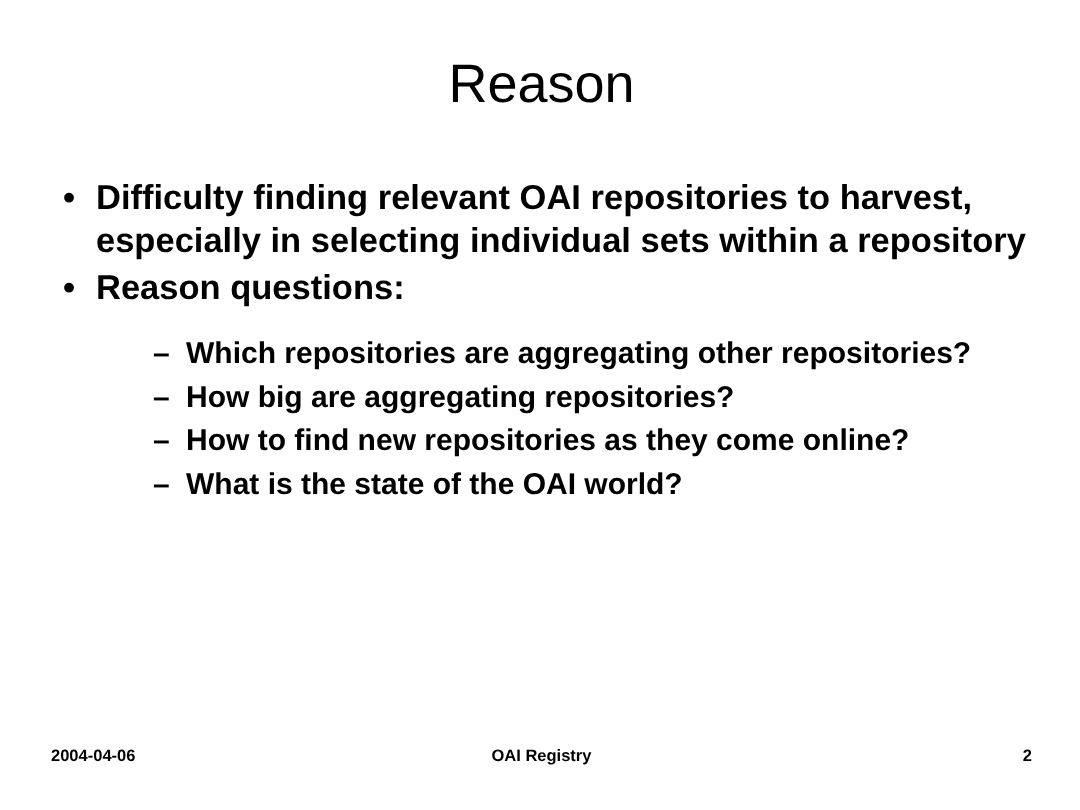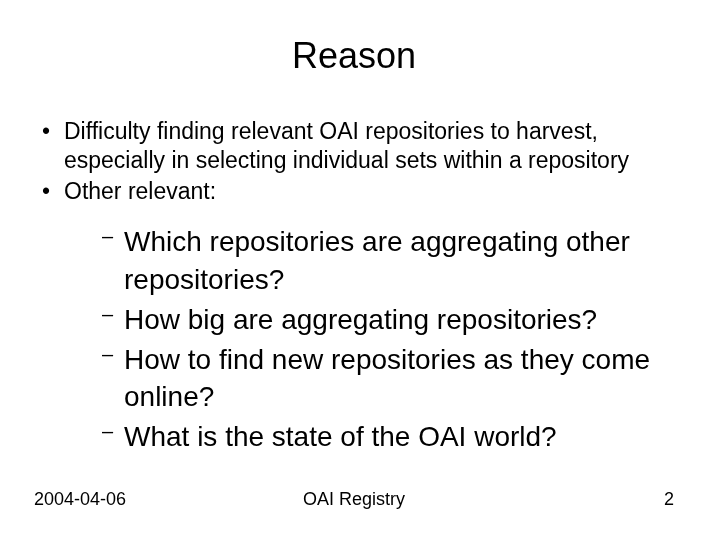--- a/index.html
+++ b/index.html
@@ -12,37 +12,38 @@
       height: 540px;
       background: #ffffff;
       font-family: Arial, Helvetica, sans-serif;
       color: #000000;
       position: relative;
       overflow: hidden;
     }
     .slide {
       width: 100%;
       height: 100%;
-      padding: 30px 42px 20px 30px;
+      padding: 30px 28px 20px 30px;
       display: flex;
       flex-direction: column;
     }
     .title {
       text-align: center;
       font-size: 36px;
       font-weight: normal;
       margin-bottom: 40px;
       margin-top: 5px;
     }
     .content {
       flex: 1;
     }
     ul.level1 {
       list-style: none;
       padding-left: 12px;
+      font-weight: bold;
     }
     ul.level1 > li {
       font-size: 23px;
       line-height: 1.25;
       margin-bottom: 2px;
       padding-left: 22px;
       position: relative;
     }
     ul.level1 > li::before {
       content: "•";
@@ -51,39 +52,40 @@
       top: 0;
       font-size: 23px;
     }
     ul.level2 {
       list-style: none;
       padding-left: 38px;
       margin-top: 18px;
       margin-bottom: 18px;
     }
     ul.level2 > li {
-      font-size: 28px;
+      font-size: 20px;
       line-height: 1.35;
       margin-bottom: 2px;
       padding-left: 22px;
       position: relative;
     }
     ul.level2 > li::before {
       content: "–";
       position: absolute;
       left: 0;
       top: 0;
       font-size: 20px;
     }
     .footer {
       display: flex;
       justify-content: space-between;
       align-items: flex-end;
-      font-size: 18px;
+      font-size: 11px;
       padding: 0 4px 10px 4px;
+      font-weight: bold;
     }
     .footer-left {
       flex: 1;
       text-align: left;
     }
     .footer-center {
       flex: 1;
       text-align: center;
     }
     .footer-right {
@@ -94,21 +96,21 @@
 </head>
 <body>
 
 <div class="slide">
   <h1 class="title">Reason</h1>
 
   <div class="content">
     <ul class="level1">
       <li>Difficulty finding relevant OAI repositories to harvest, especially in selecting individual sets within a repository</li>
       <li>
-        <span>Other relevant:</span>
+        <span>Reason questions:</span>
         <ul class="level2">
           <li>Which repositories are aggregating other repositories?</li>
           <li>How big are aggregating repositories?</li>
           <li>How to find new repositories as they come online?</li>
           <li>What is the state of the OAI world?</li>
         </ul>
       </li>
     </ul>
   </div>
 

